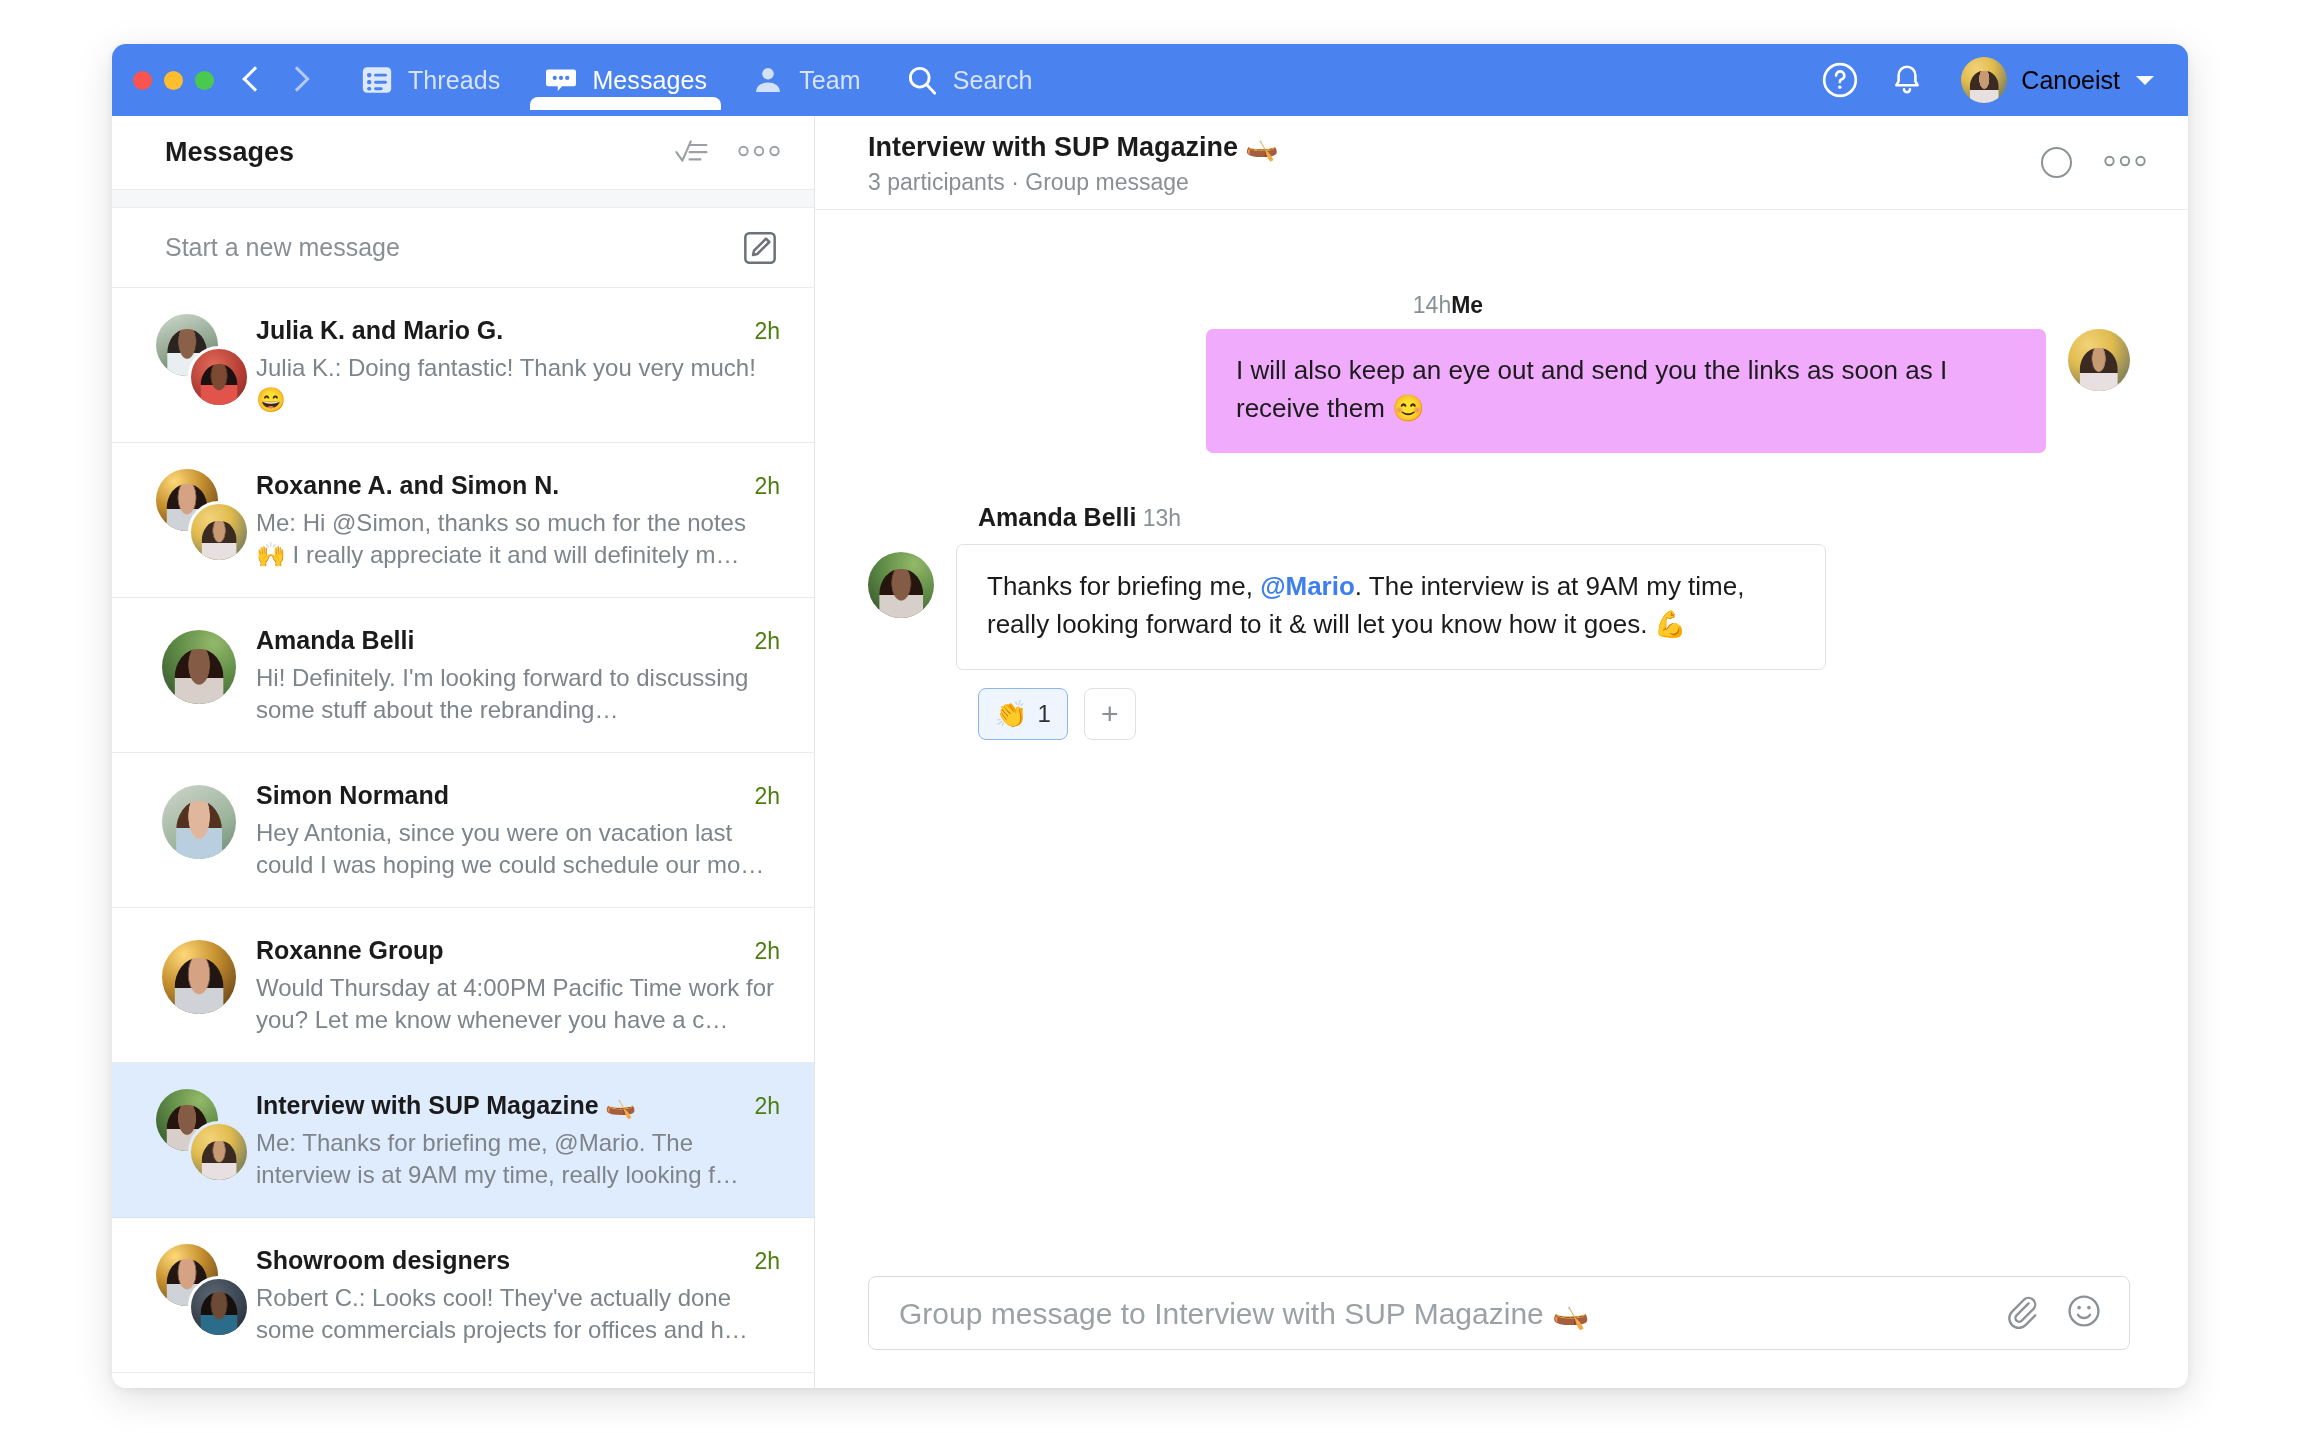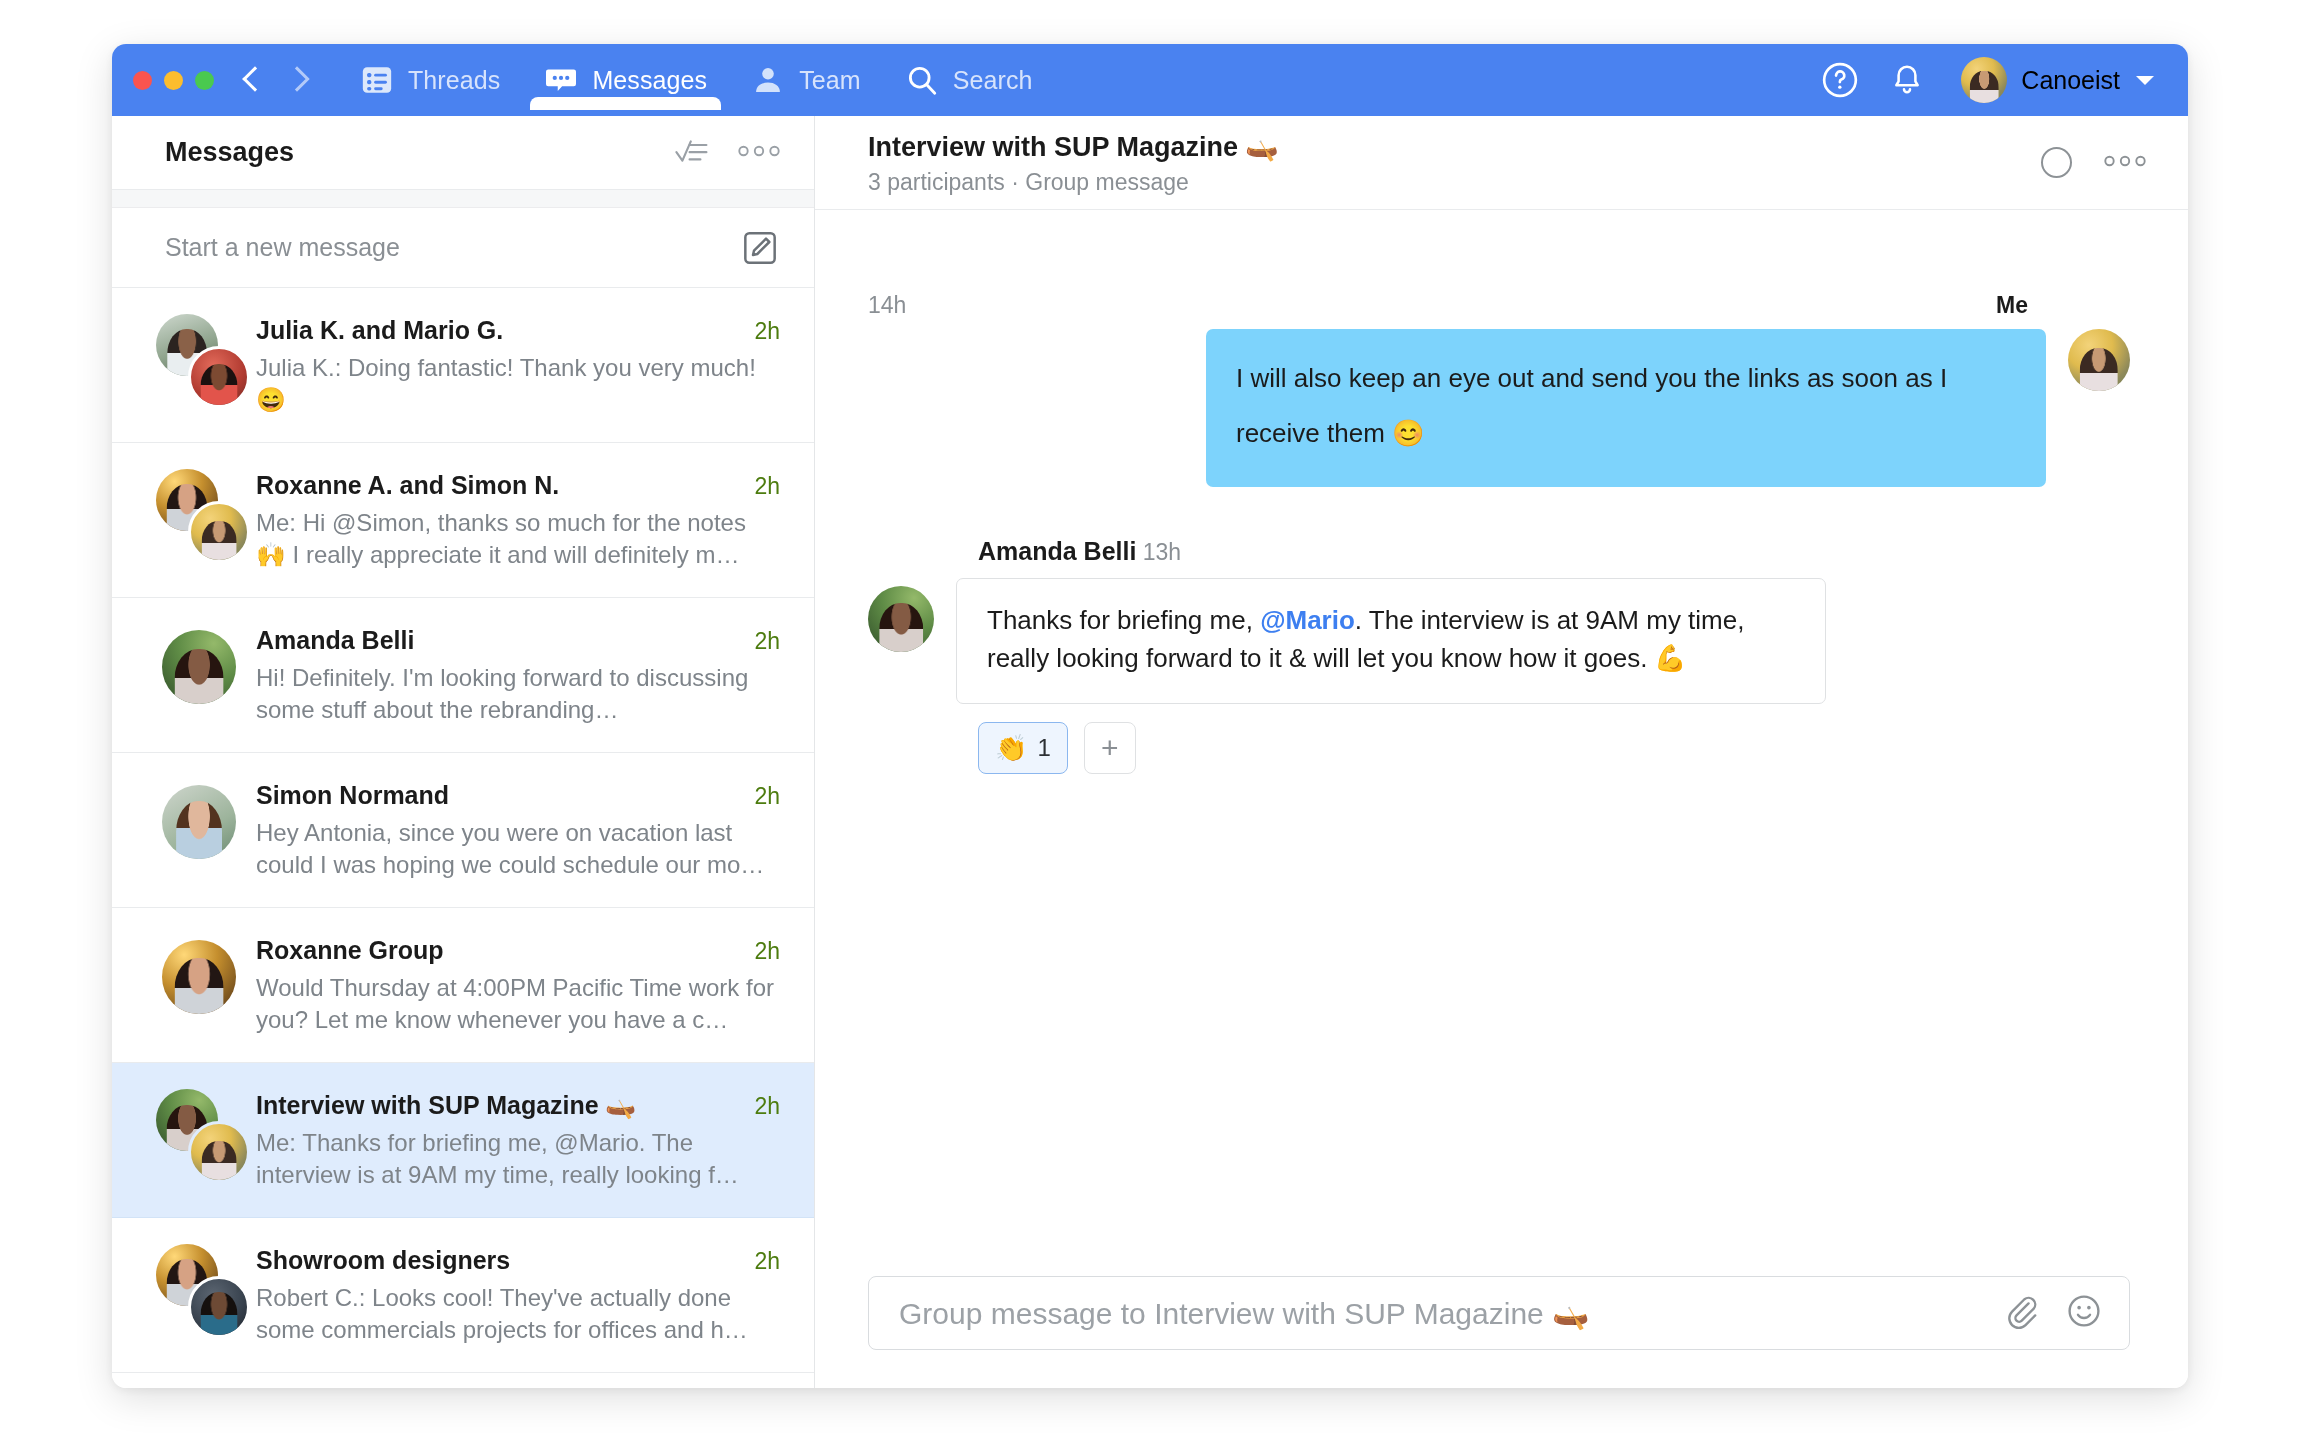--- a/index.html
+++ b/index.html
@@ -266,33 +266,33 @@
   .circle-btn { width: 31px; height: 31px; border: 2px solid #8d9296; border-radius: 50%; cursor: pointer; }
 
   .thread { flex: 1; padding: 36px 58px 0 53px; overflow: hidden; min-height: 0; }
 
   .sysmsg { display: flex; align-items: flex-start; gap: 28px; padding: 12px 0 0 0; }
   .sysmsg-text { font-size: 24px; color: #6f757b; line-height: 32px; padding-top: 2px; }
   .sysmsg-text b { color: #54595e; font-weight: bold; }
 
   .msg-out { margin-top: 46px; }
   .msg-out-meta {
-    display: flex; justify-content: space-between; align-items: baseline;
+    display: flex; justify-content: center; align-items: baseline;
     padding-right: 102px;
     font-size: 23px; color: #8a8f94;
   }
   .msg-out-meta b { color: #1b1b1b; font-weight: bold; }
   .msg-out-row { display: flex; justify-content: flex-end; align-items: flex-start; gap: 22px; margin-top: 10px; }
   .bubble-out {
-    background: #7dd3fc;
+    background: #f0abfc;
     border-radius: 7px;
     padding: 22px 30px 26px 30px;
     max-width: 840px;
     font-size: 26px;
-    line-height: 55px;
+    line-height: 38px;
     color: #1b1b1b;
   }
 
   .msg-in { margin-top: 50px; }
   .msg-in-meta { padding-left: 110px; font-size: 23px; color: #8a8f94; }
   .msg-in-meta b { font-size: 25px; color: #1b1b1b; font-weight: bold; }
   .msg-in-row { display: flex; align-items: flex-start; gap: 22px; margin-top: 12px; }
   .bubble-in {
     background: #ffffff;
     border: 1px solid #dfe1e3;

